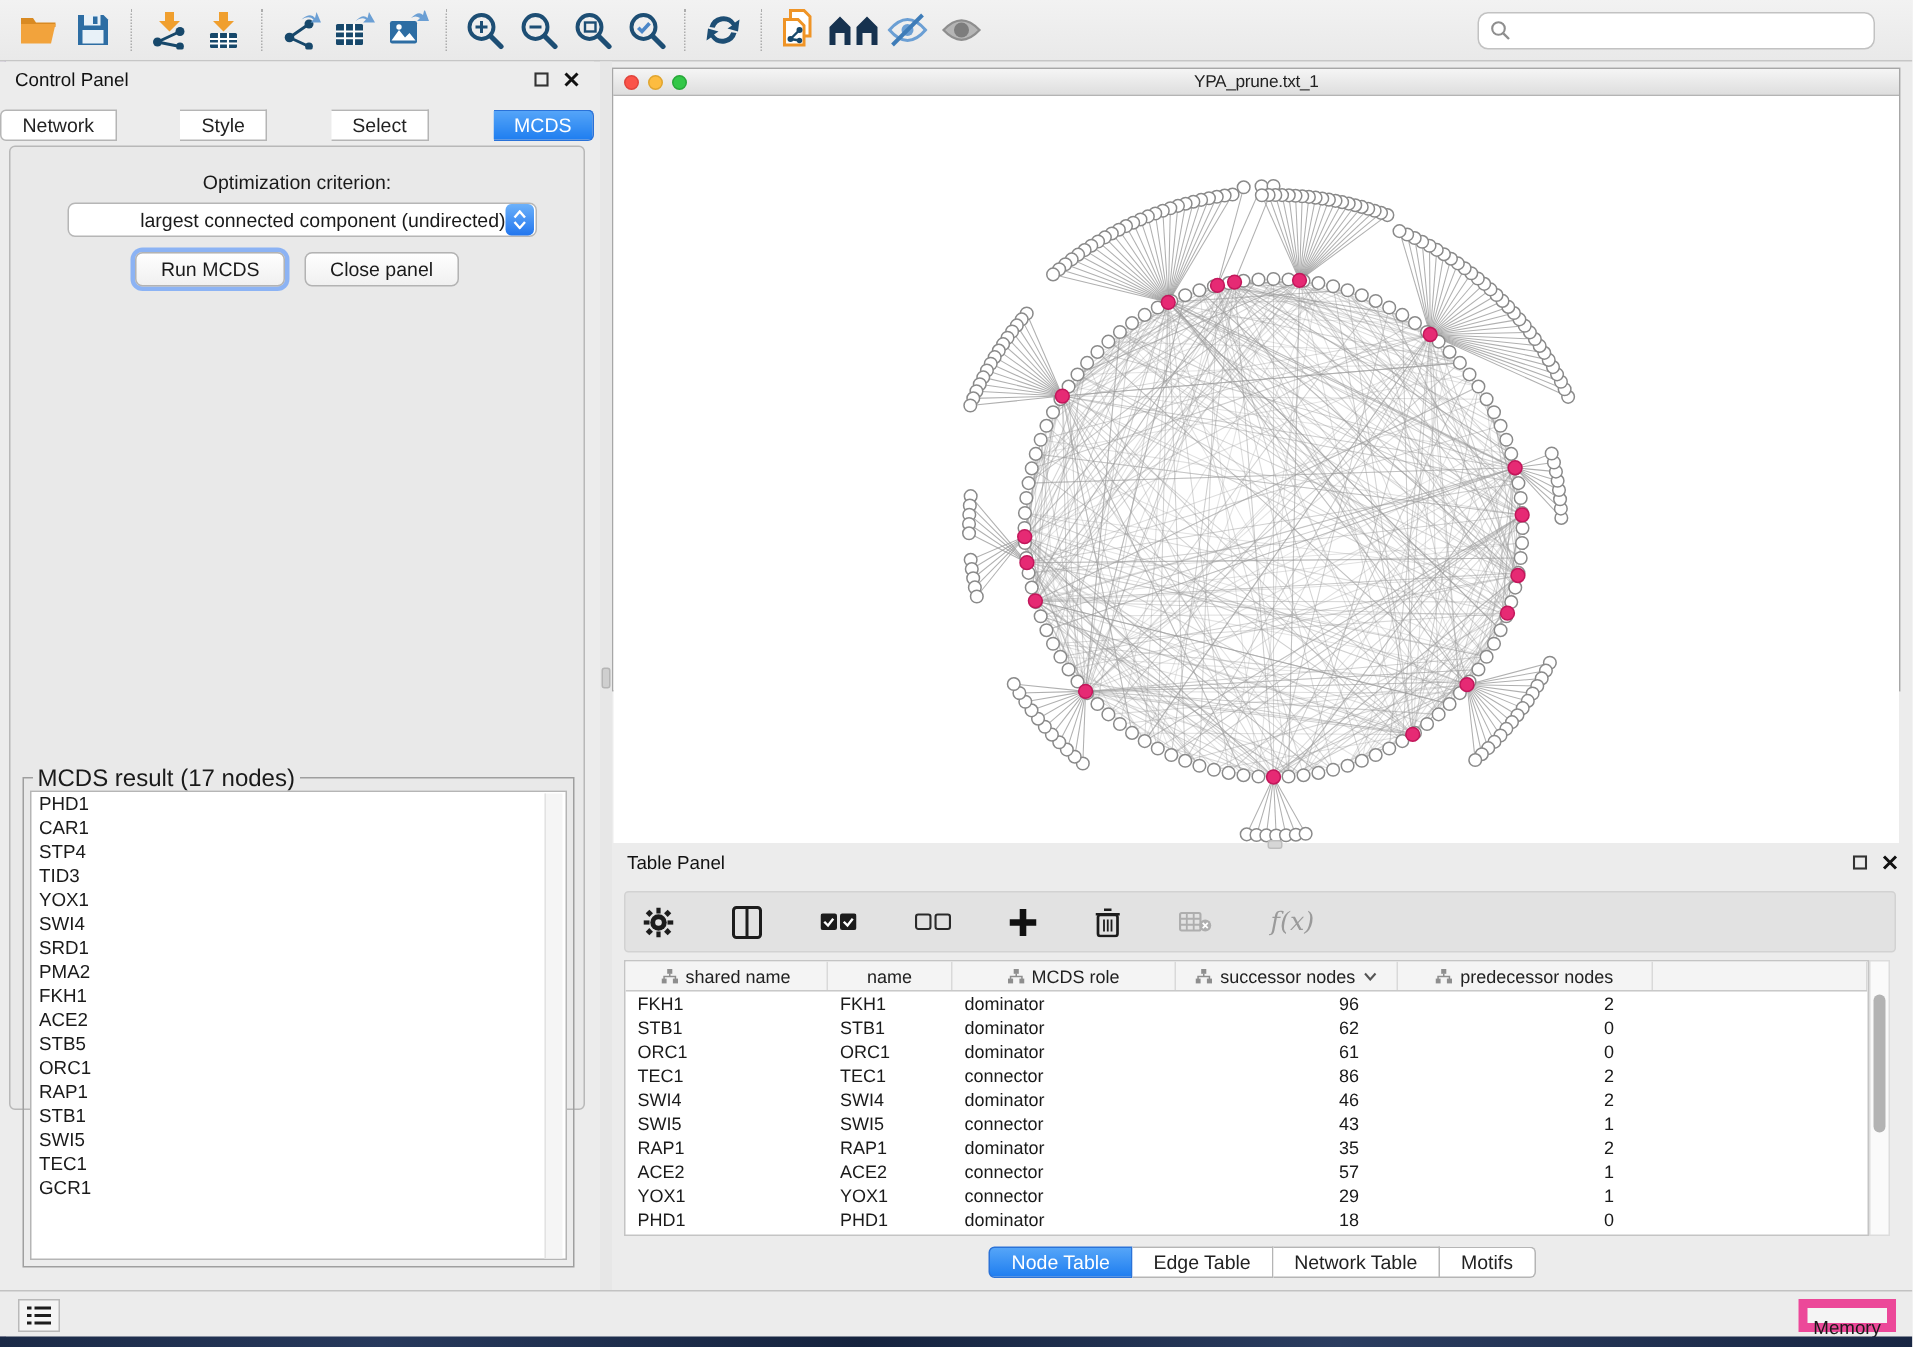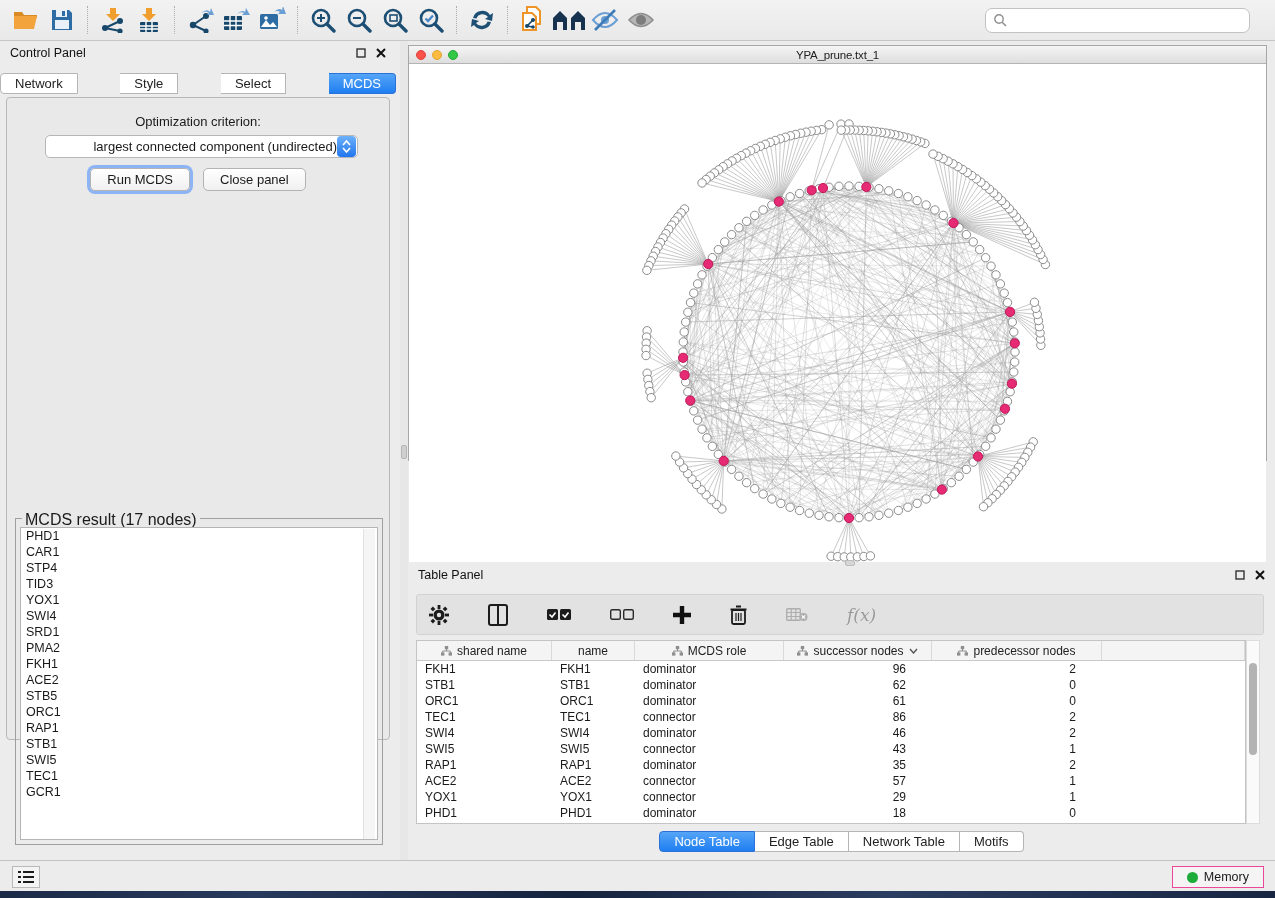--- a/index.html
+++ b/index.html
@@ -87,22 +87,22 @@
   .td.num { text-align:right; padding-right:26px; }
   .t-scrollbar { position:absolute; right:15px; top:77px; width:14px; height:184px; background:#fafafa;
     border:1px solid #dcdcdc; }
   .t-thumb { position:absolute; left:2px; top:22px; width:8px; height:92px; background:#b3b3b3; border-radius:5px; }
   .tp-tabs { position:absolute; left:0; top:268px; width:100%; display:flex; justify-content:center; }
 
   
   .status-bar { position:absolute; left:0; top:860px; width:1275px; height:31px; background:#ececec; border-top:1px solid #c2c2c2; }
   .list-btn { position:absolute; left:12px; top:5px; width:28px; height:22px; background:#f4f4f4;
     border:1px solid #b9b9b9; display:flex; align-items:center; justify-content:center; }
-  .memory-btn { position:absolute; right:11px; top:5px; height:22px; padding:0 14px; background:#f4f4f4;
-    border:1px solid #ec4899; display:flex; align-items:center; gap:6px; font-size:12.5px; }
+  .memory-btn { position:absolute; right:11px; top:5px; height:22px; padding:0 4px; background:#f4f4f4;
+    border:6px solid #ec4899; display:flex; align-items:center; gap:6px; font-size:12.5px;flex-direction:column; }
   .mem-dot { width:11px; height:11px; border-radius:50%; background:#1dab3a; }
   svg { display:block; }
 </style>
 </head>
 <body>
 
 <div class="screen">
 
   <div class="main-toolbar">
     <div class="tb-btn">

